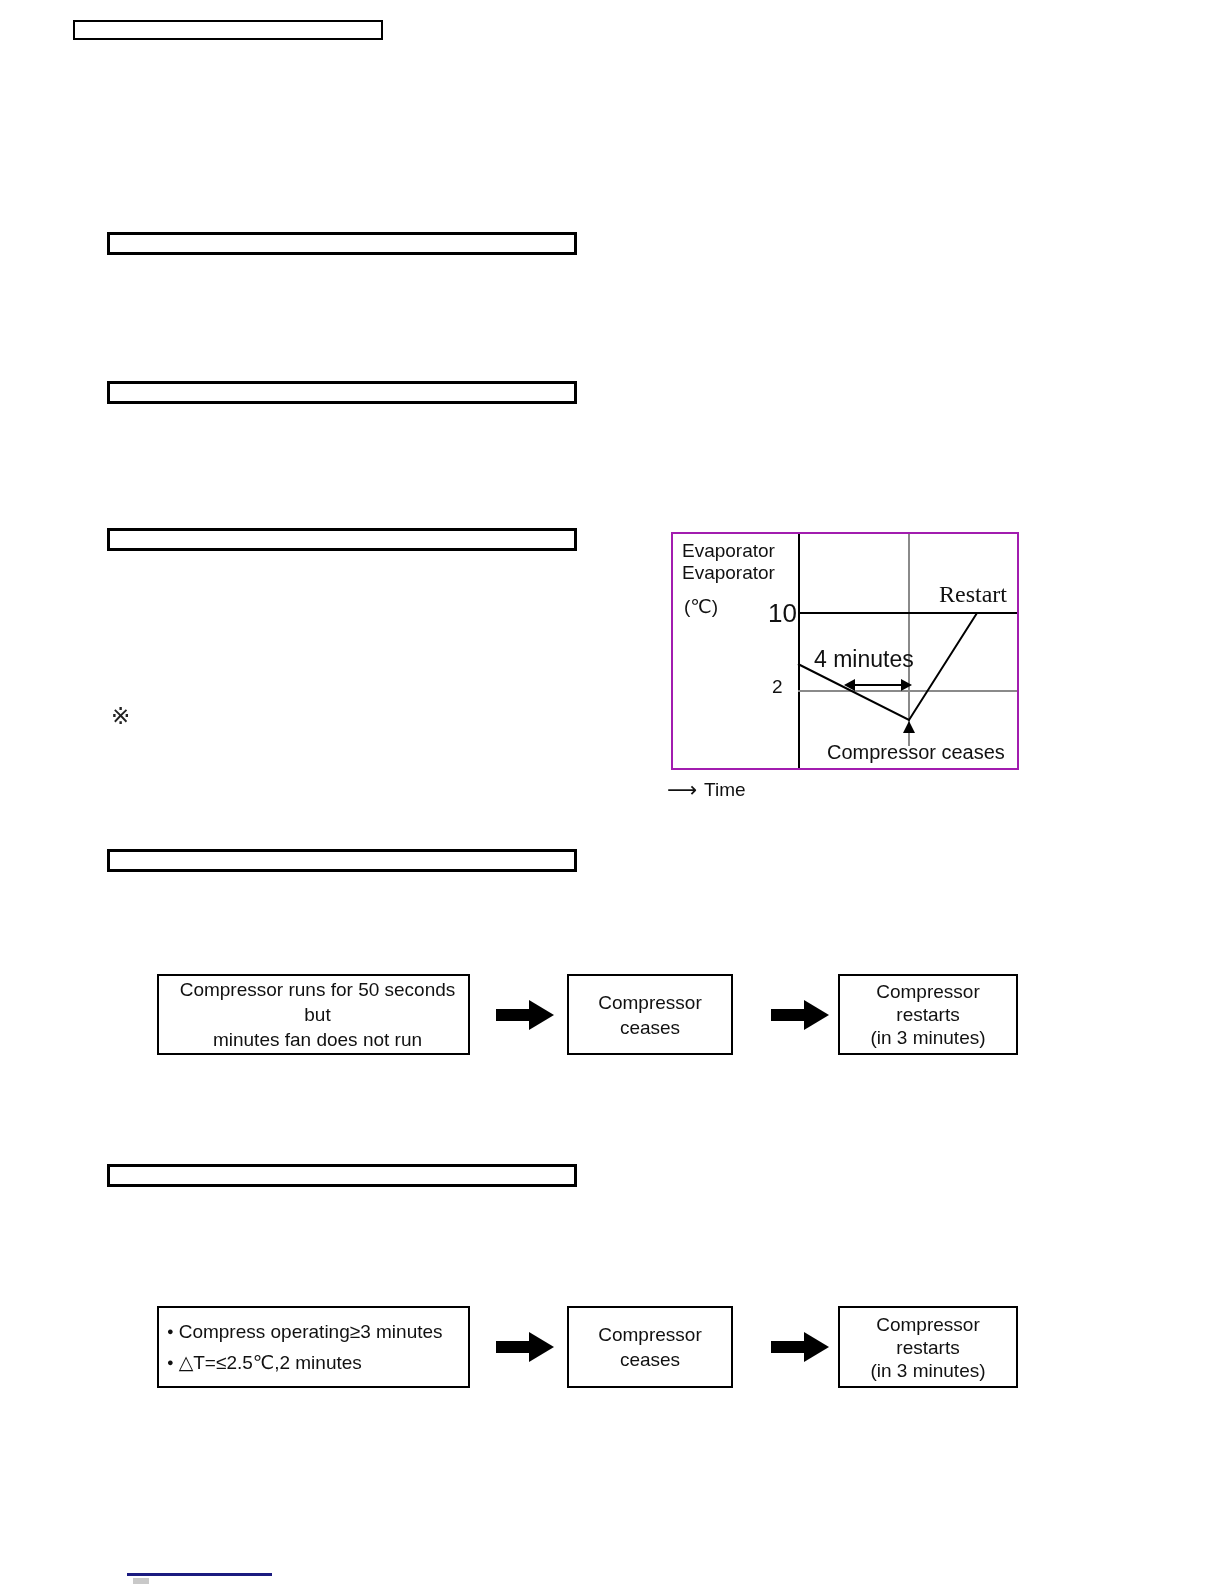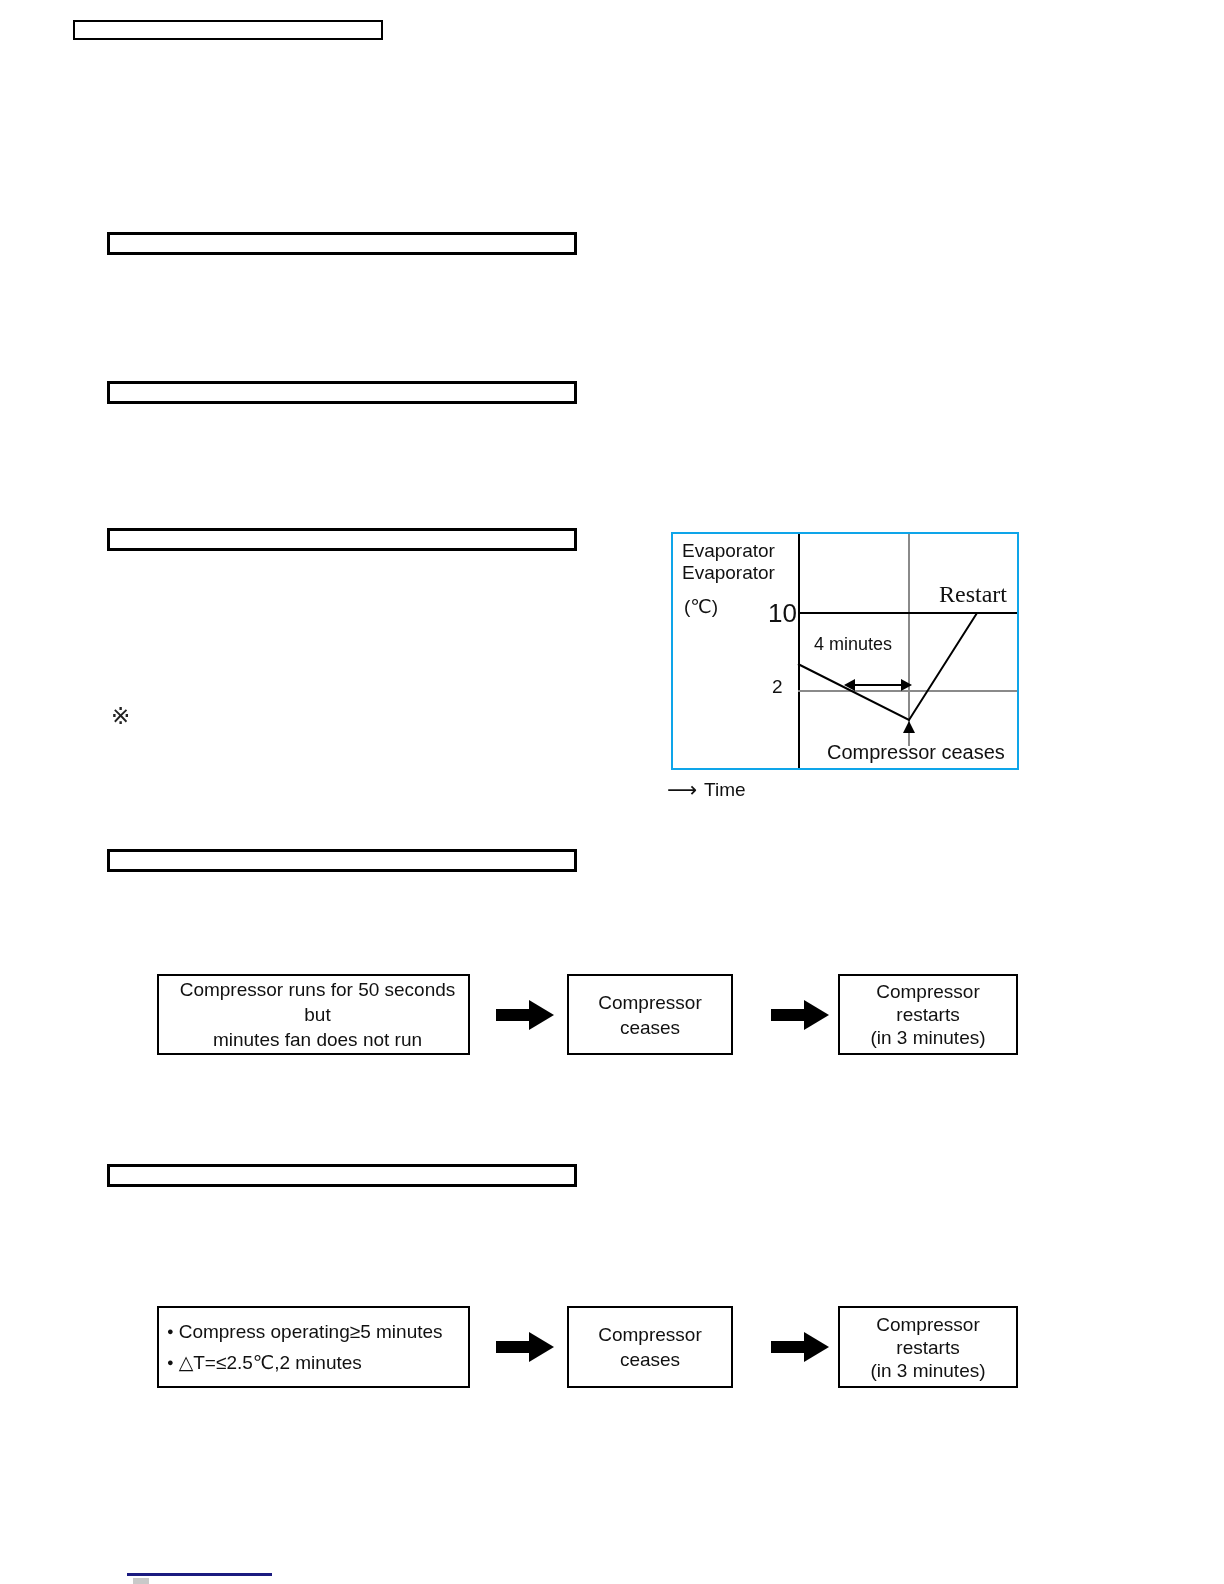--- a/index.html
+++ b/index.html
@@ -8,31 +8,31 @@
     font-family:"Liberation Sans","DejaVu Sans",sans-serif;color:#111;
     overflow:hidden;
   }
   .abs{position:absolute;}
   
   .topbox{left:73px;top:20px;width:306px;height:16px;border:2px solid #000;}
   .hbox{left:107px;width:464px;height:17px;border:3px solid #000;}
   .hb1{top:232px;} .hb2{top:381px;} .hb3{top:528px;} .hb4{top:849px;} .hb5{top:1164px;}
   .refmark{left:111px;top:703px;font-size:23px;color:#222;}
   
-  #chart{left:671px;top:532px;width:348px;height:238px;border:2px solid #0ea5e9;box-sizing:border-box;}
+  #chart{left:671px;top:532px;width:348px;height:238px;border:2px solid #a21caf;box-sizing:border-box;}
   #chart .vline-div{position:absolute;left:125px;top:0;width:2px;height:234px;background:#000;}
   #chart .vline-gray{position:absolute;left:235px;top:0;width:2px;height:212px;background:#8a8a8a;}
   #chart .hline-10{position:absolute;left:125px;top:78px;right:0;height:2px;background:#000;}
   #chart .hline-2{position:absolute;left:125px;top:156px;right:0;height:2px;background:#8a8a8a;}
   #chart .ylab{position:absolute;left:9px;top:6px;font-size:19px;line-height:22px;}
   #chart .yunit{position:absolute;left:11px;top:61px;font-size:19px;}
   #chart .yt10{position:absolute;left:95px;top:64px;font-size:26px;}
   #chart .yt2{position:absolute;left:99px;top:142px;font-size:19px;}
   #chart .restart{position:absolute;left:266px;top:47px;font-size:24px;font-family:Liberation Serif, serif;}
-  #chart .fourmin{position:absolute;left:141px;top:100px;font-size:18px;}
+  #chart .fourmin{position:absolute;left:141px;top:112px;font-size:23px;}
   #chart .ceases{position:absolute;left:154px;top:207px;font-size:20px;}
   #chart svg{position:absolute;left:0;top:0;}
   #timelab{left:667px;top:778px;font-size:19px;display:flex;align-items:center;gap:9px;}
   #timelab .arrowglyph{font-size:21px;letter-spacing:-2px;}
   
   .fbox{border:2px solid #000;box-sizing:border-box;display:flex;flex-direction:column;
         align-items:center;justify-content:center;text-align:center;font-size:19px;line-height:25px;background:#fff;}
   .fbox.bullets{align-items:flex-start;text-align:left;padding-left:8px;line-height:31px;}
   .bullet-line{display:flex;align-items:center;}
   .bullet-dot{font-size:11px;margin-right:5px;}
@@ -116,21 +116,21 @@
   </div>
   <div class="abs fbox boxC r1">
     <div>Compressor</div>
     <div>restarts</div>
     <div>(in 3 minutes)</div>
   </div>
 
   <div class="abs fbox bullets boxA r2">
     <div class="bullet-line">
       <span class="bullet-dot">●</span>
-      <span>Compress operating≥5 minutes</span>
+      <span>Compress operating≥3 minutes</span>
     </div>
     <div class="bullet-line">
       <span class="bullet-dot">●</span>
       <span>△T=≤2.5℃,2 minutes</span>
     </div>
   </div>
   <div class="abs fat-arrow a1 ar2">
     <div class="bar"></div>
     <div class="tri"></div>
   </div>

